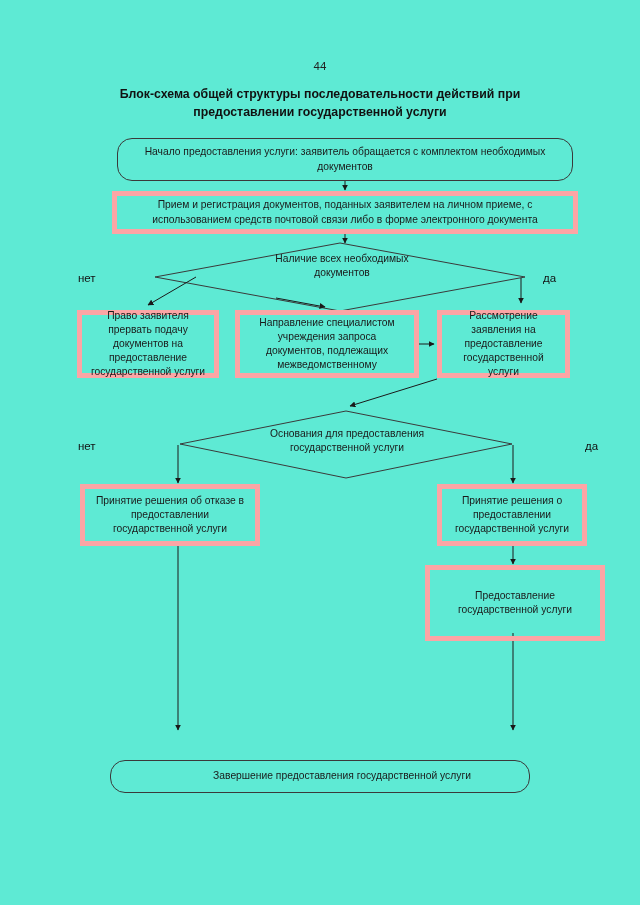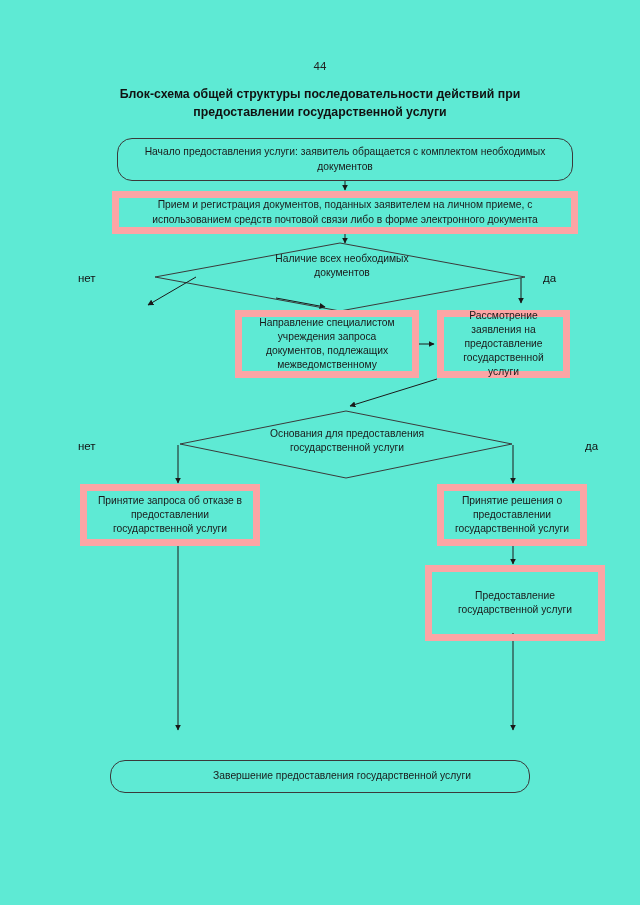--- a/index.html
+++ b/index.html
@@ -54,21 +54,21 @@
     display: flex;
     align-items: center;
     justify-content: center;
     text-align: center;
     font-size: 10.3px;
     line-height: 1.38;
     color: #1a1a1a;
     background: transparent;
   }
   .node-rect {
-    border: 7px solid #fca5a5;
+    border: 5px solid #fca5a5;
     justify-content: flex-end;
   }
   .node-rounded {
     border: 1px solid #3a3a3a;
     border-radius: 15px;
   }
   .node-inner {
     padding: 0 7px;
     width: 100%;
   }
@@ -136,36 +136,39 @@
 
   <div class="node node-rect" style="left:112px; top:191px; width:466px; height:43px;">
     <div class="node-inner">Прием и регистрация документов, поданных заявителем на личном приеме, с использованием средств почтовой связи либо в форме электронного документа</div>
   </div>
 
   <div class="diamond-label" style="left:262px; top:252px; width:160px;">Наличие всех необходимых документов</div>
 
   <div class="branch-label" style="left:78px; top:272px;">нет</div>
   <div class="branch-label" style="left:543px; top:272px;">да</div>
 
+  <div class="node node-rect" style="left:77px; top:310px; width:142px; height:68px;">
+    <div class="node-inner">Право заявителя прервать подачу документов на предоставление государственной услуги</div>
+  </div>
 
   <div class="node node-rect" style="left:235px; top:310px; width:184px; height:68px;">
     <div class="node-inner">Направление специалистом учреждения запроса документов, подлежащих межведомственному</div>
   </div>
 
   <div class="node node-rect" style="left:437px; top:310px; width:133px; height:68px;">
     <div class="node-inner">Рассмотрение заявления на предоставление государственной услуги</div>
   </div>
 
   <div class="diamond-label" style="left:264px; top:427px; width:166px;">Основания для предоставления государственной услуги</div>
 
   <div class="branch-label" style="left:78px; top:440px;">нет</div>
   <div class="branch-label" style="left:585px; top:440px;">да</div>
 
   <div class="node node-rect" style="left:80px; top:484px; width:180px; height:62px;">
-    <div class="node-inner">Принятие запроса об отказе в предоставлении государственной услуги</div>
+    <div class="node-inner">Принятие решения об отказе в предоставлении государственной услуги</div>
   </div>
 
   <div class="node node-rect" style="left:437px; top:484px; width:150px; height:62px;">
     <div class="node-inner">Принятие решения о предоставлении государственной услуги</div>
   </div>
 
   <div class="node node-rect" style="left:425px; top:565px; width:180px; height:76px;">
     <div class="node-inner">Предоставление государственной услуги</div>
   </div>
 

